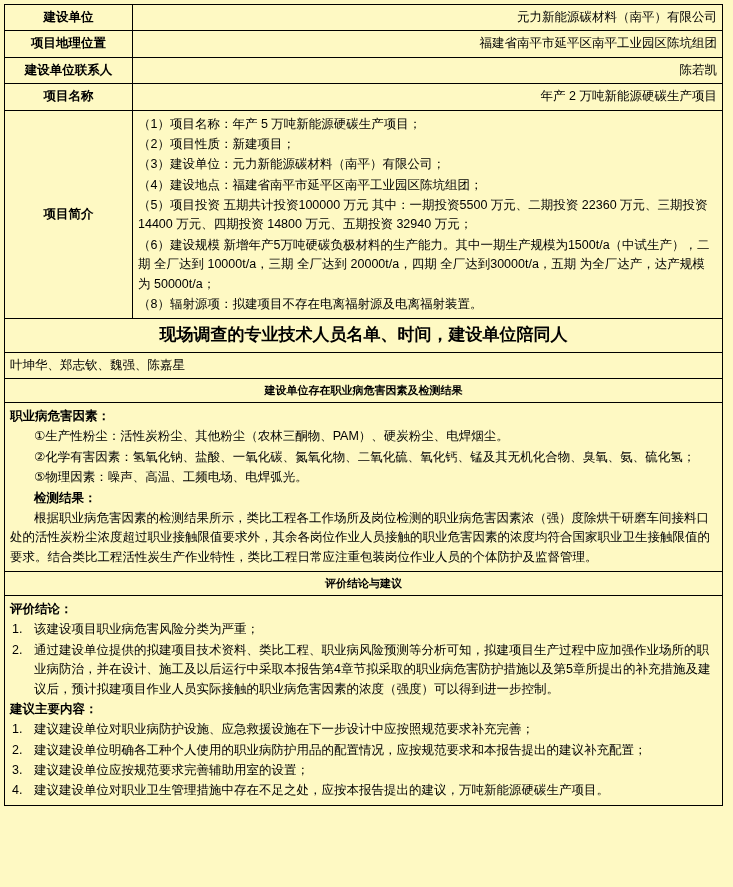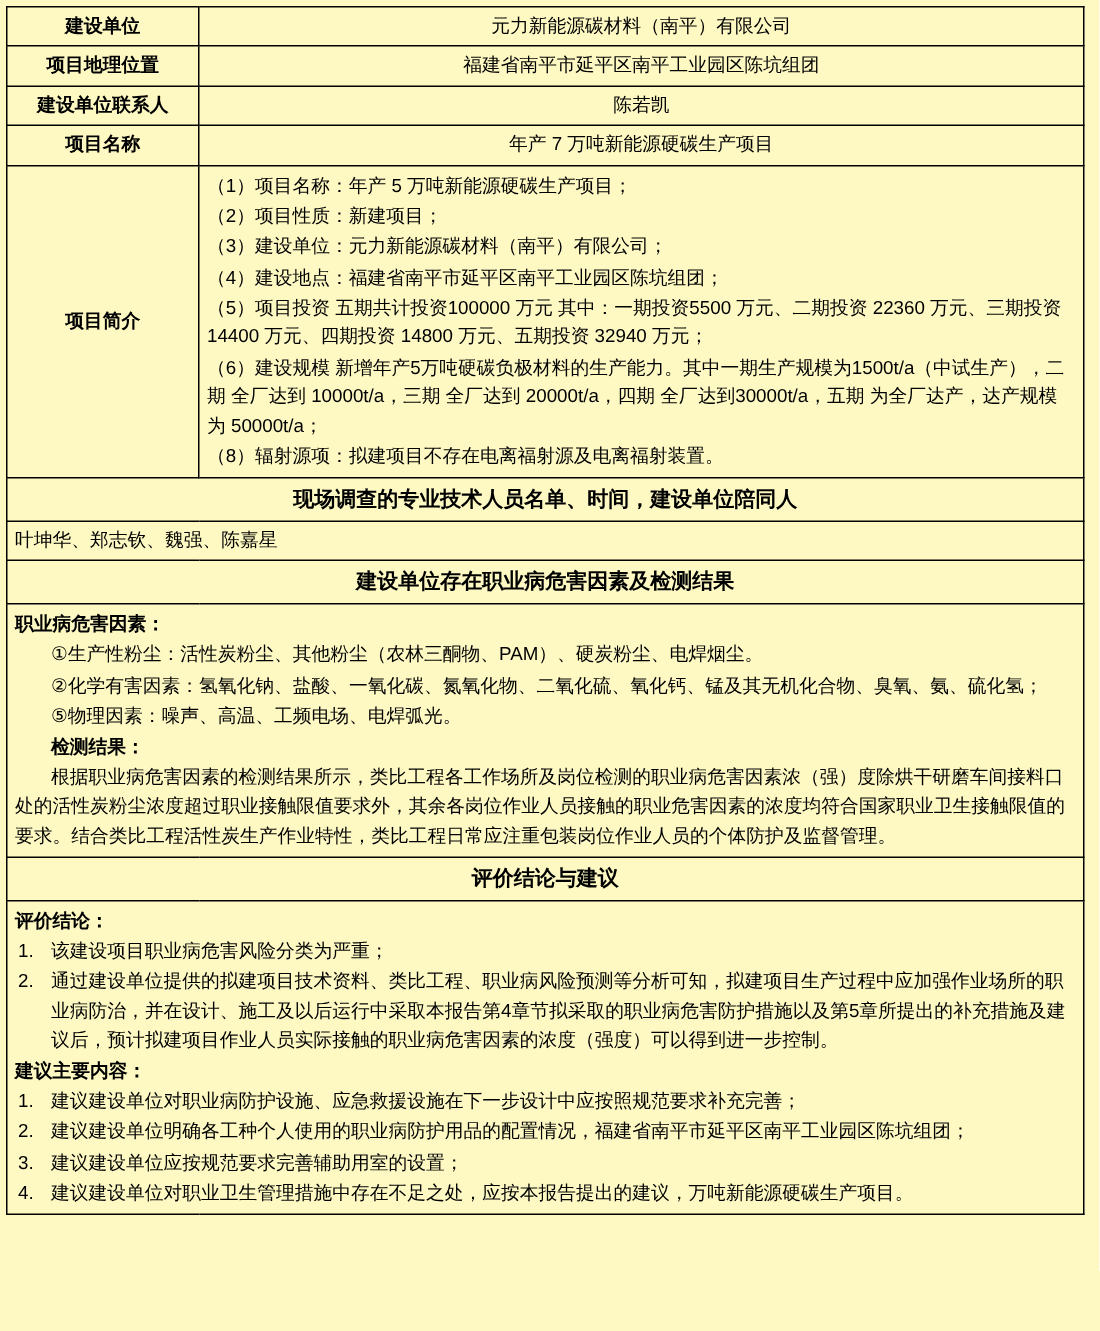--- a/index.html
+++ b/index.html
@@ -33,36 +33,36 @@
     line-height: 1.55;
     word-break: break-all;
   }
   td.label {
     width: 128px;
     text-align: center;
     font-weight: bold;
     white-space: nowrap;
   }
   td.value-center {
-    text-align: center;
+    text-align: right;
   }
   td.value-left {
     text-align: left;
     margin-left: 22px;
   }
   td.section {
     text-align: center;
     font-weight: bold;
-    font-size: 14px;
+    font-size: 17px;
     padding: 4px 5px;
   }
   td.section-sm {
     text-align: center;
     font-weight: bold;
-    font-size: 14px;
+    font-size: 11px;
     padding: 3px 5px;
   }
   td.names {
     text-align: left;
     padding: 4px 5px;
   }
   .bold {
     font-weight: bold;
   }
   .para {
@@ -111,21 +111,21 @@
       <tr>
         <td class="label">项目地理位置</td>
         <td class="value-center">福建省南平市延平区南平工业园区陈坑组团</td>
       </tr>
       <tr>
         <td class="label">建设单位联系人</td>
         <td class="value-center">陈若凯</td>
       </tr>
       <tr>
         <td class="label">项目名称</td>
-        <td class="value-center">年产 7 万吨新能源硬碳生产项目</td>
+        <td class="value-center">年产 2 万吨新能源硬碳生产项目</td>
       </tr>
       <tr>
         <td class="label">项目简介</td>
         <td class="value-left tight">
           <span class="para">（1）项目名称：年产 5 万吨新能源硬碳生产项目；</span>
           <span class="para">（2）项目性质：新建项目；</span>
           <span class="para">（3）建设单位：元力新能源碳材料（南平）有限公司；</span>
           <span class="para">（4）建设地点：福建省南平市延平区南平工业园区陈坑组团；</span>
           <span class="para">（5）项目投资 五期共计投资100000 万元 其中：一期投资5500 万元、二期投资 22360 万元、三期投资 14400 万元、四期投资 14800 万元、五期投资 32940 万元；</span>
           <span class="para">（6）建设规模 新增年产5万吨硬碳负极材料的生产能力。其中一期生产规模为1500t/a（中试生产），二期 全厂达到 10000t/a，三期 全厂达到 20000t/a，四期 全厂达到30000t/a，五期 为全厂达产，达产规模为 50000t/a；</span>
@@ -157,21 +157,21 @@
       <tr>
         <td class="value-left tight" colspan="2">
           <span class="para bold">评价结论：</span>
           <ol class="numlist">
             <li><span class="num">1.</span><span>该建设项目职业病危害风险分类为严重；</span></li>
             <li><span class="num">2.</span><span>通过建设单位提供的拟建项目技术资料、类比工程、职业病风险预测等分析可知，拟建项目生产过程中应加强作业场所的职业病防治，并在设计、施工及以后运行中采取本报告第4章节拟采取的职业病危害防护措施以及第5章所提出的补充措施及建议后，预计拟建项目作业人员实际接触的职业病危害因素的浓度（强度）可以得到进一步控制。</span></li>
           </ol>
           <span class="para bold">建议主要内容：</span>
           <ol class="numlist">
             <li><span class="num">1.</span><span>建议建设单位对职业病防护设施、应急救援设施在下一步设计中应按照规范要求补充完善；</span></li>
-            <li><span class="num">2.</span><span>建议建设单位明确各工种个人使用的职业病防护用品的配置情况，福建省南平市延平区南平工业园区陈坑组团；</span></li>
+            <li><span class="num">2.</span><span>建议建设单位明确各工种个人使用的职业病防护用品的配置情况，应按规范要求和本报告提出的建议补充配置；</span></li>
             <li><span class="num">3.</span><span>建议建设单位应按规范要求完善辅助用室的设置；</span></li>
             <li><span class="num">4.</span><span>建议建设单位对职业卫生管理措施中存在不足之处，应按本报告提出的建议，万吨新能源硬碳生产项目。</span></li>
           </ol>
         </td>
       </tr>
     </tbody>
   </table>
 </div>
 
 </body></html>

